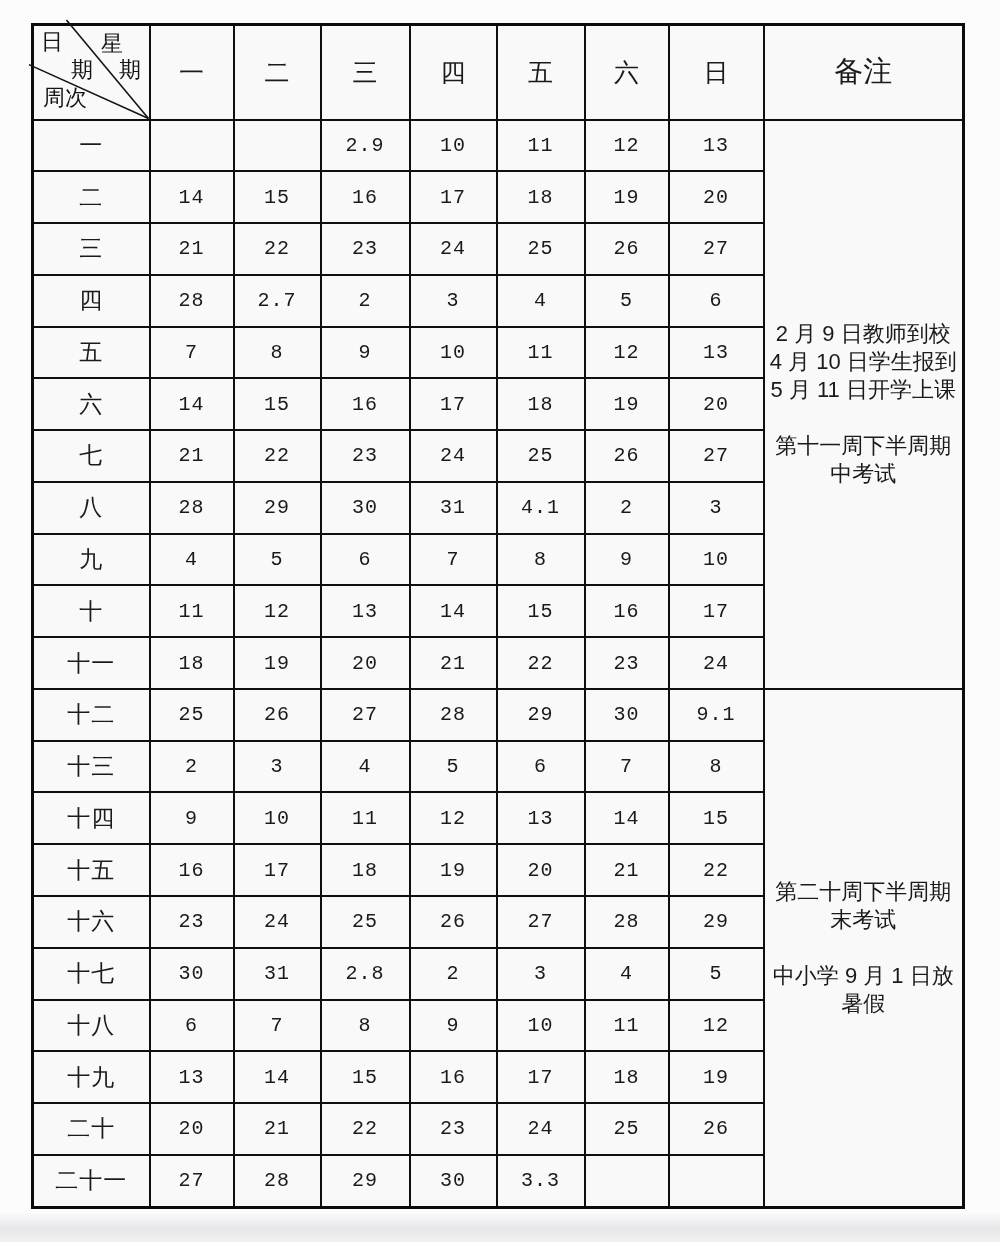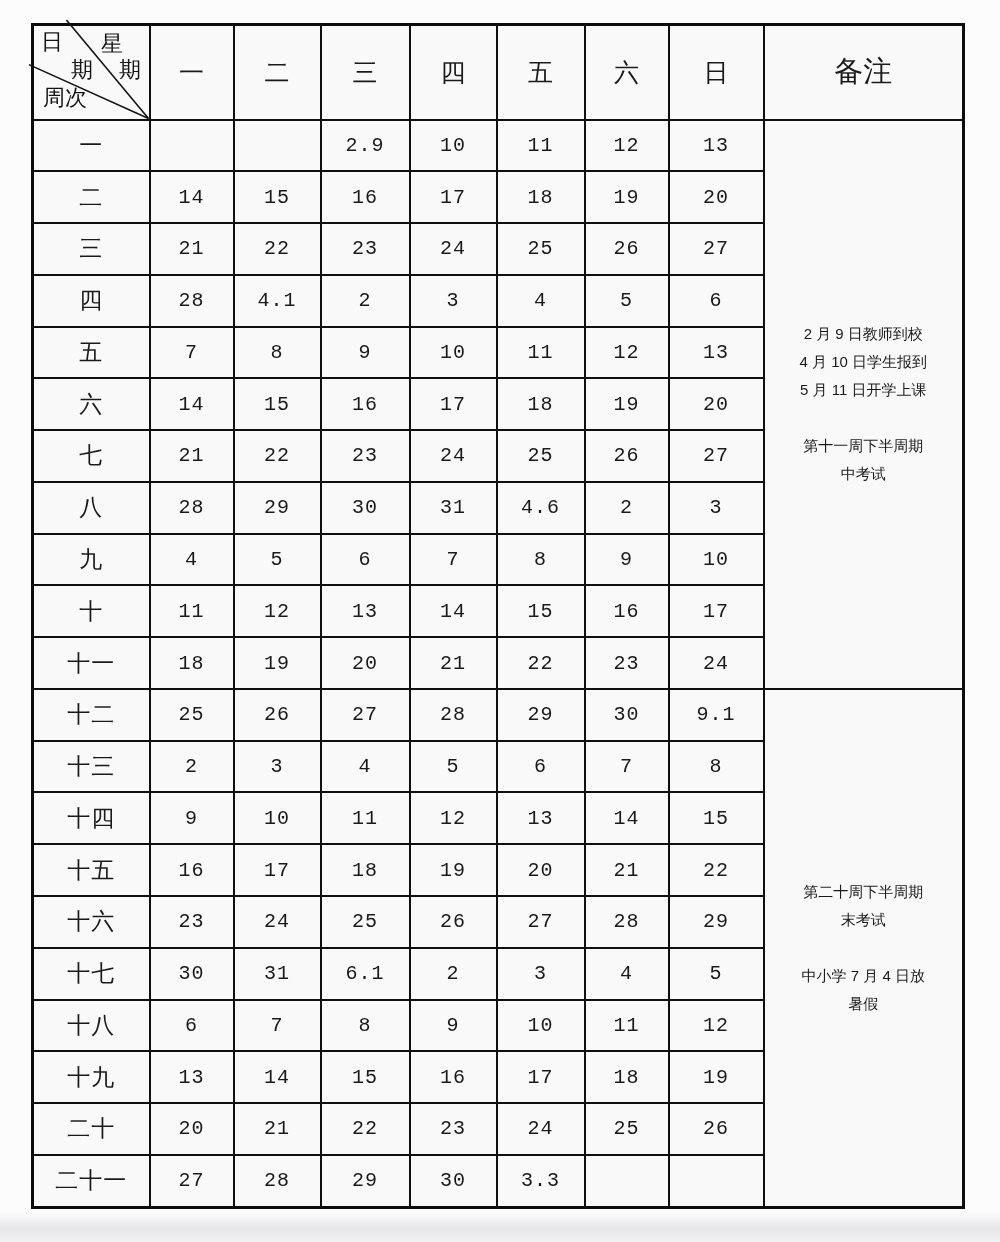--- a/index.html
+++ b/index.html
@@ -78,21 +78,21 @@
   td.day {
     font-size: 20px;
     font-family: "Liberation Mono", "DejaVu Sans Mono", monospace;
     letter-spacing: 1px;
     color: #1b1b1b;
   }
   td.remarks {
     text-align: left;
     vertical-align: middle;
     padding: 0 10px 0 13px;
-    font-size: 15px;
+    font-size: 22px;
     color: #161616;
   }
   .remark-line {
     line-height: 28px;
     min-height: 28px;
     white-space: nowrap;
   }
   .bottom-shade {
     position: absolute;
     left: 0; right: 0; bottom: 0;
@@ -177,21 +177,21 @@
           <td class="day">22</td>
           <td class="day">23</td>
           <td class="day">24</td>
           <td class="day">25</td>
           <td class="day">26</td>
           <td class="day">27</td>
         </tr>
         <tr>
           <td class="week-label">四</td>
           <td class="day">28</td>
-          <td class="day">4.1</td>
+          <td class="day">2.7</td>
           <td class="day">2</td>
           <td class="day">3</td>
           <td class="day">4</td>
           <td class="day">5</td>
           <td class="day">6</td>
         </tr>
         <tr>
           <td class="week-label">五</td>
           <td class="day">7</td>
           <td class="day">8</td>
@@ -220,21 +220,21 @@
           <td class="day">25</td>
           <td class="day">26</td>
           <td class="day">27</td>
         </tr>
         <tr>
           <td class="week-label">八</td>
           <td class="day">28</td>
           <td class="day">29</td>
           <td class="day">30</td>
           <td class="day">31</td>
-          <td class="day">4.6</td>
+          <td class="day">4.1</td>
           <td class="day">2</td>
           <td class="day">3</td>
         </tr>
         <tr>
           <td class="week-label">九</td>
           <td class="day">4</td>
           <td class="day">5</td>
           <td class="day">6</td>
           <td class="day">7</td>
           <td class="day">8</td>
@@ -267,21 +267,21 @@
           <td class="day">26</td>
           <td class="day">27</td>
           <td class="day">28</td>
           <td class="day">29</td>
           <td class="day">30</td>
           <td class="day">9.1</td>
           <td class="remarks" rowspan="10">
             <div class="remark-line">第二十周下半周期</div>
             <div class="remark-line">末考试</div>
             <div class="remark-line"></div>
-            <div class="remark-line">中小学 7 月 4 日放</div>
+            <div class="remark-line">中小学 9 月 1 日放</div>
             <div class="remark-line">暑假</div>
           </td>
         </tr>
         <tr>
           <td class="week-label">十三</td>
           <td class="day">2</td>
           <td class="day">3</td>
           <td class="day">4</td>
           <td class="day">5</td>
           <td class="day">6</td>
@@ -315,21 +315,21 @@
           <td class="day">25</td>
           <td class="day">26</td>
           <td class="day">27</td>
           <td class="day">28</td>
           <td class="day">29</td>
         </tr>
         <tr>
           <td class="week-label">十七</td>
           <td class="day">30</td>
           <td class="day">31</td>
-          <td class="day">6.1</td>
+          <td class="day">2.8</td>
           <td class="day">2</td>
           <td class="day">3</td>
           <td class="day">4</td>
           <td class="day">5</td>
         </tr>
         <tr>
           <td class="week-label">十八</td>
           <td class="day">6</td>
           <td class="day">7</td>
           <td class="day">8</td>

